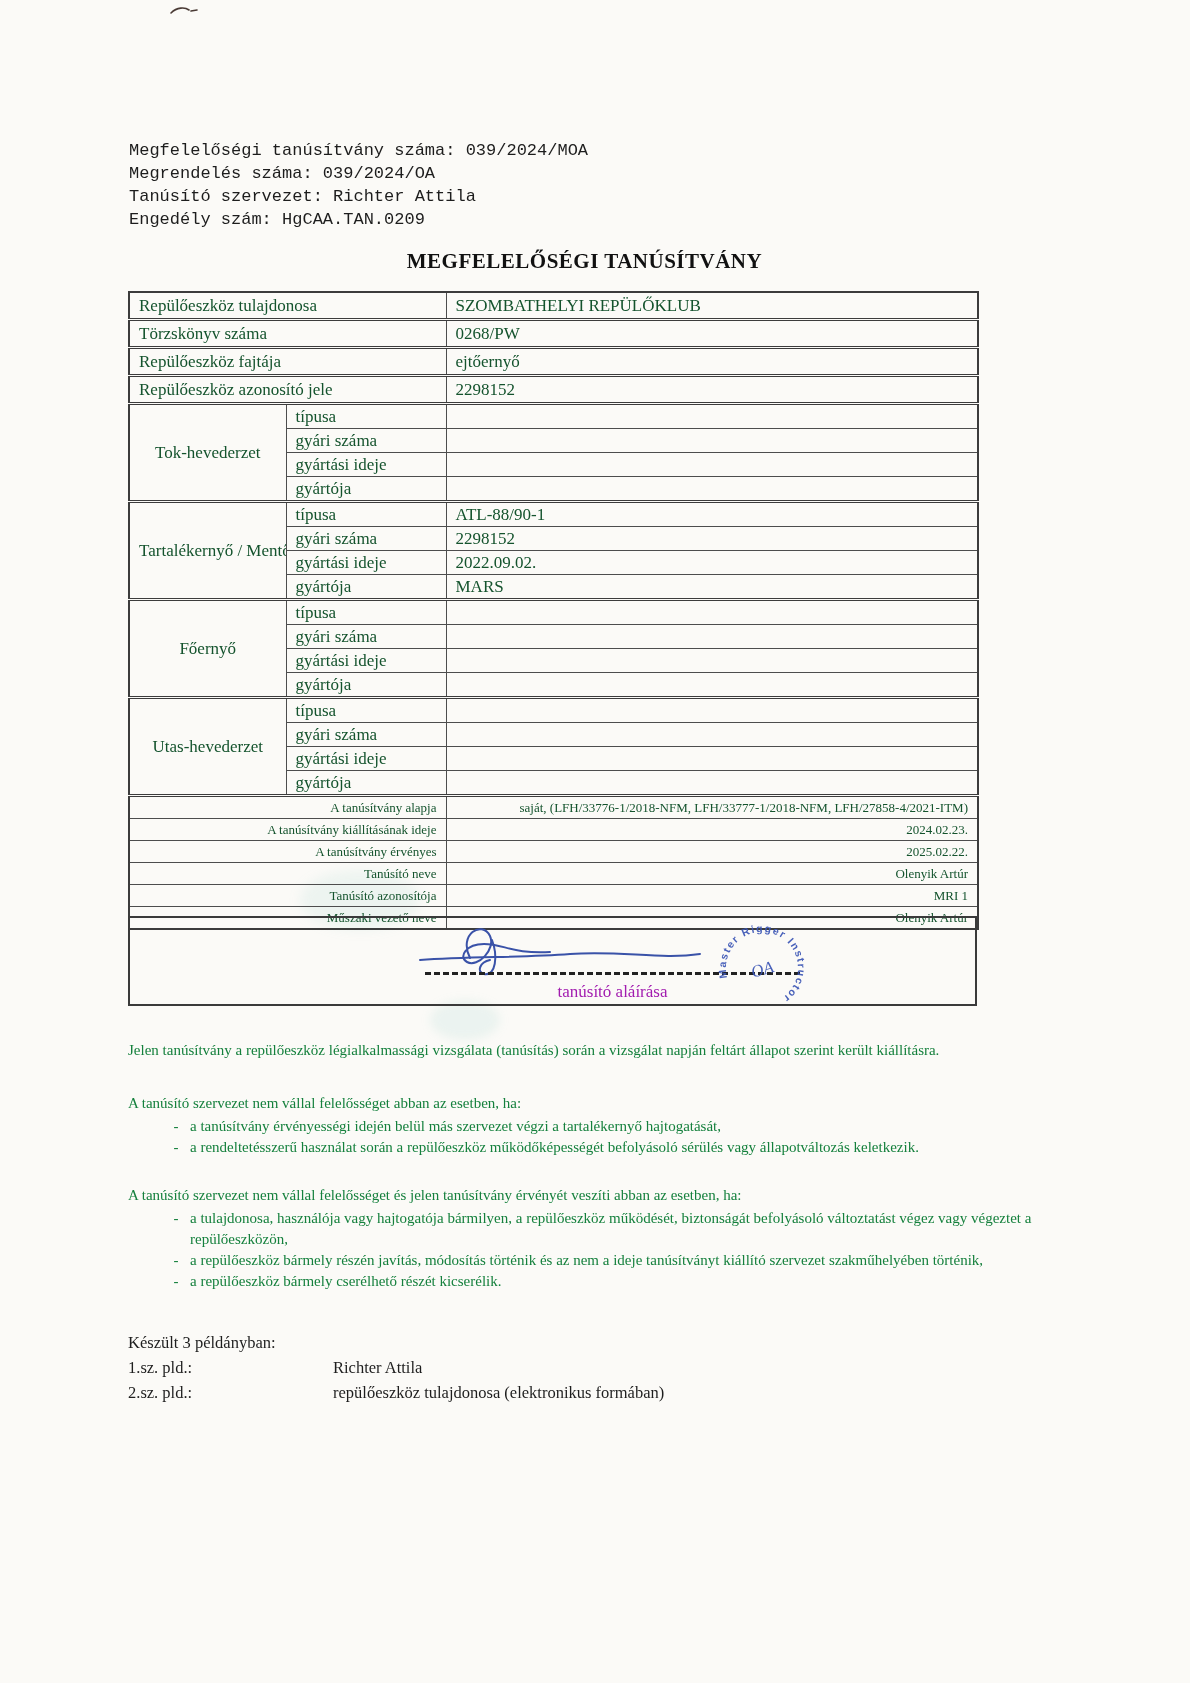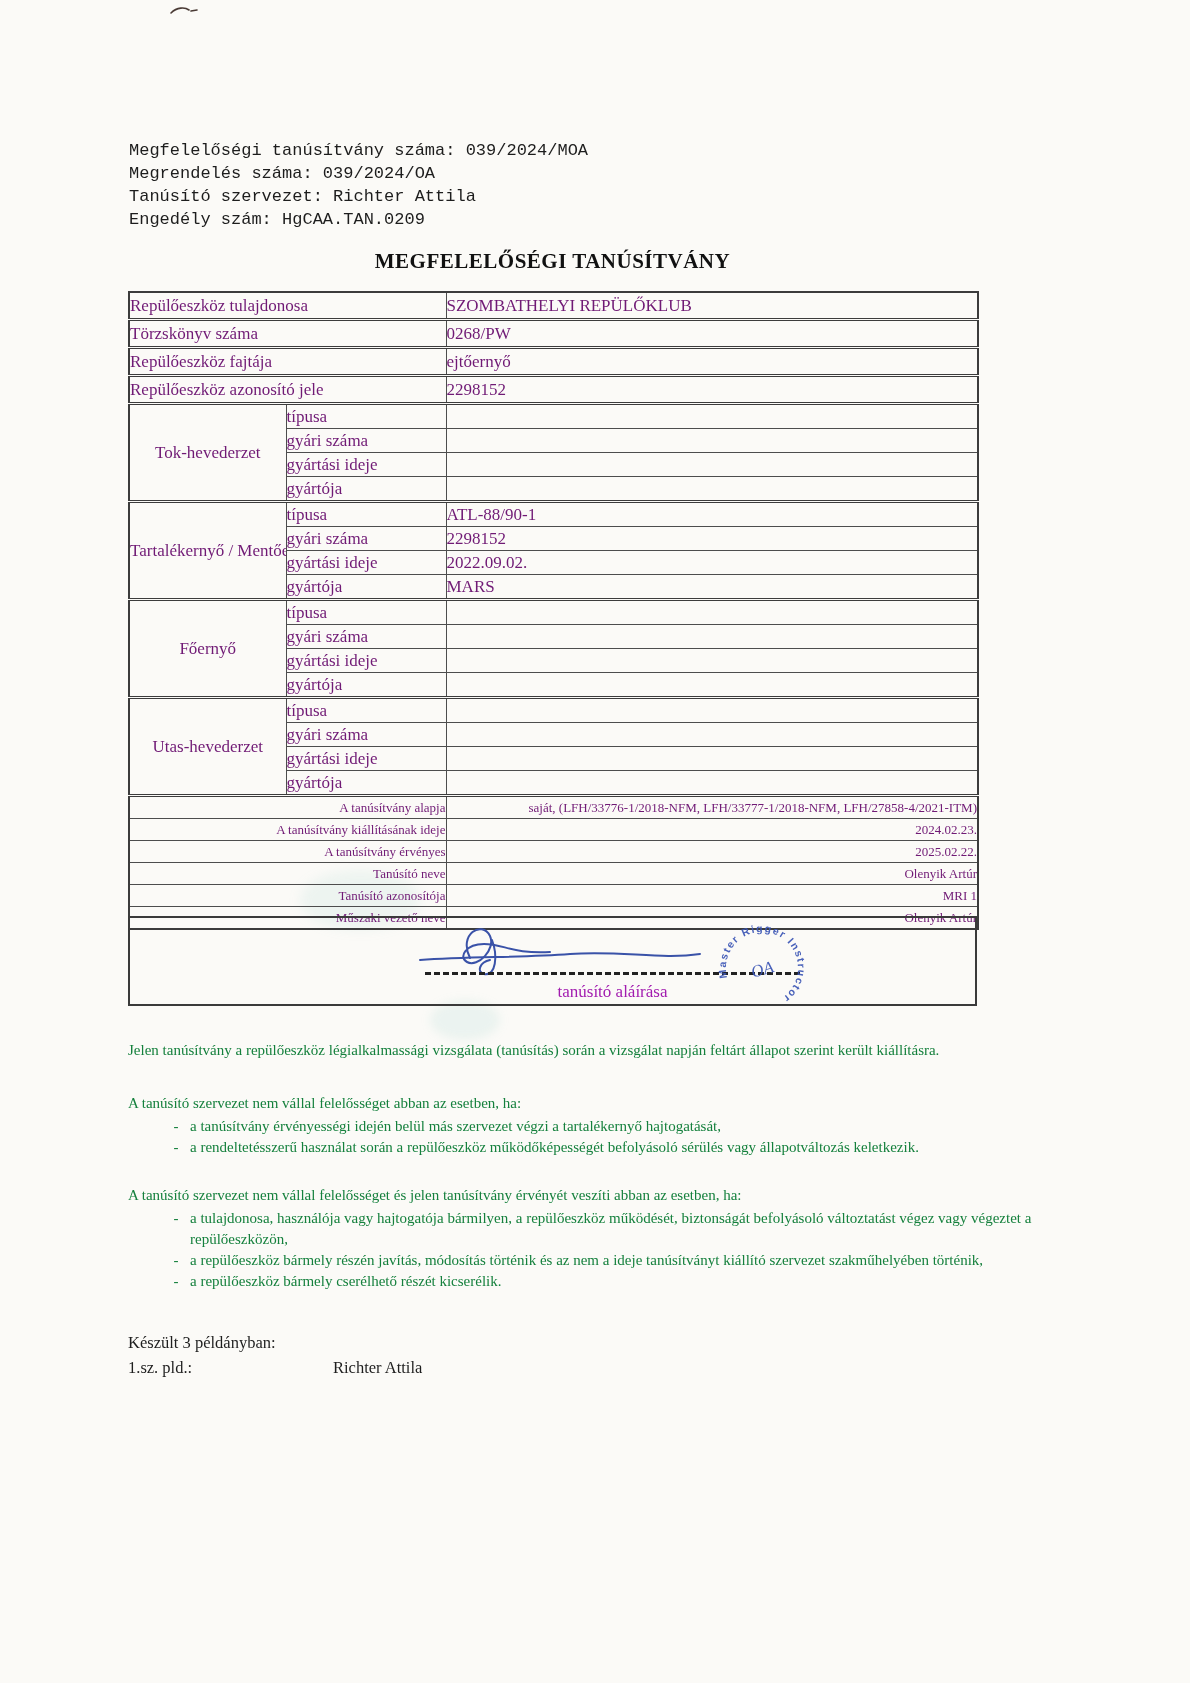--- a/index.html
+++ b/index.html
@@ -5,30 +5,30 @@
   html,body{margin:0;padding:0;}
   body{
     width:1190px;height:1683px;position:relative;
     background:#fbfaf7;
     font-family:"Liberation Serif", serif;
     color:#222;
     overflow:hidden;
   }
   .scan-spot{position:absolute;border-radius:50%;pointer-events:none;}
   .header-block{position:absolute;left:129px;top:139px;font-size:17px;line-height:23px;color:#1d1d1d;font-family:Liberation Mono, monospace;}
-  .doc-title{position:absolute;left:0;top:249px;width:1105px;text-align:center;font-weight:bold;font-size:21px;letter-spacing:.5px;color:#111;}
+  .doc-title{position:absolute;left:0;top:249px;width:1105px;text-align:center;font-weight:bold;font-size:21px;letter-spacing:.5px;color:#111;padding-left:32px;}
   table.cert{
     position:absolute;left:128px;top:291px;width:849px;
     border-collapse:collapse;table-layout:fixed;
     border:2px solid #3c3c3c;
   }
   table.cert td{
     border:1px solid #4d4d4d;
-    font-size:17px;color:#701a75;
-    padding:0 0;vertical-align:middle;
+    font-size:17px;color:#14532d;
+    padding:0 9px;vertical-align:middle;
     overflow:hidden;white-space:nowrap;margin-top:34px;
   }
   tr.r-info td{height:25px;}
   tr.r-sub td{height:23px;}
   tr.r-cert td{height:21px;font-size:13px;text-align:right;}
   tr.dbl td{border-top:3px double #3c3c3c;}
   td.grp{text-align:center;white-space:pre-line;line-height:19px;}
   td.val{padding-left:11px;}
   td.val-small{font-size:13.5px;padding-left:50px;color:#2a2a2a;}
   .sig-box{position:absolute;left:128px;top:916px;width:845px;height:86px;border:2px solid #3a3a3a;background:transparent;}
@@ -245,13 +245,17 @@
     </div>
   </div>
 </div>
 
 <div class="copies">
   <div>Készült 3 példányban:</div>
   <div class="copy-row">
     <span class="copy-num">1.sz. pld.:</span>
     <span>Richter Attila</span>
   </div>
+  <div class="copy-row">
+    <span class="copy-num">2.sz. pld.:</span>
+    <span>repülőeszköz tulajdonosa (elektronikus formában)</span>
+  </div>
 </div>
 
 </body></html>

